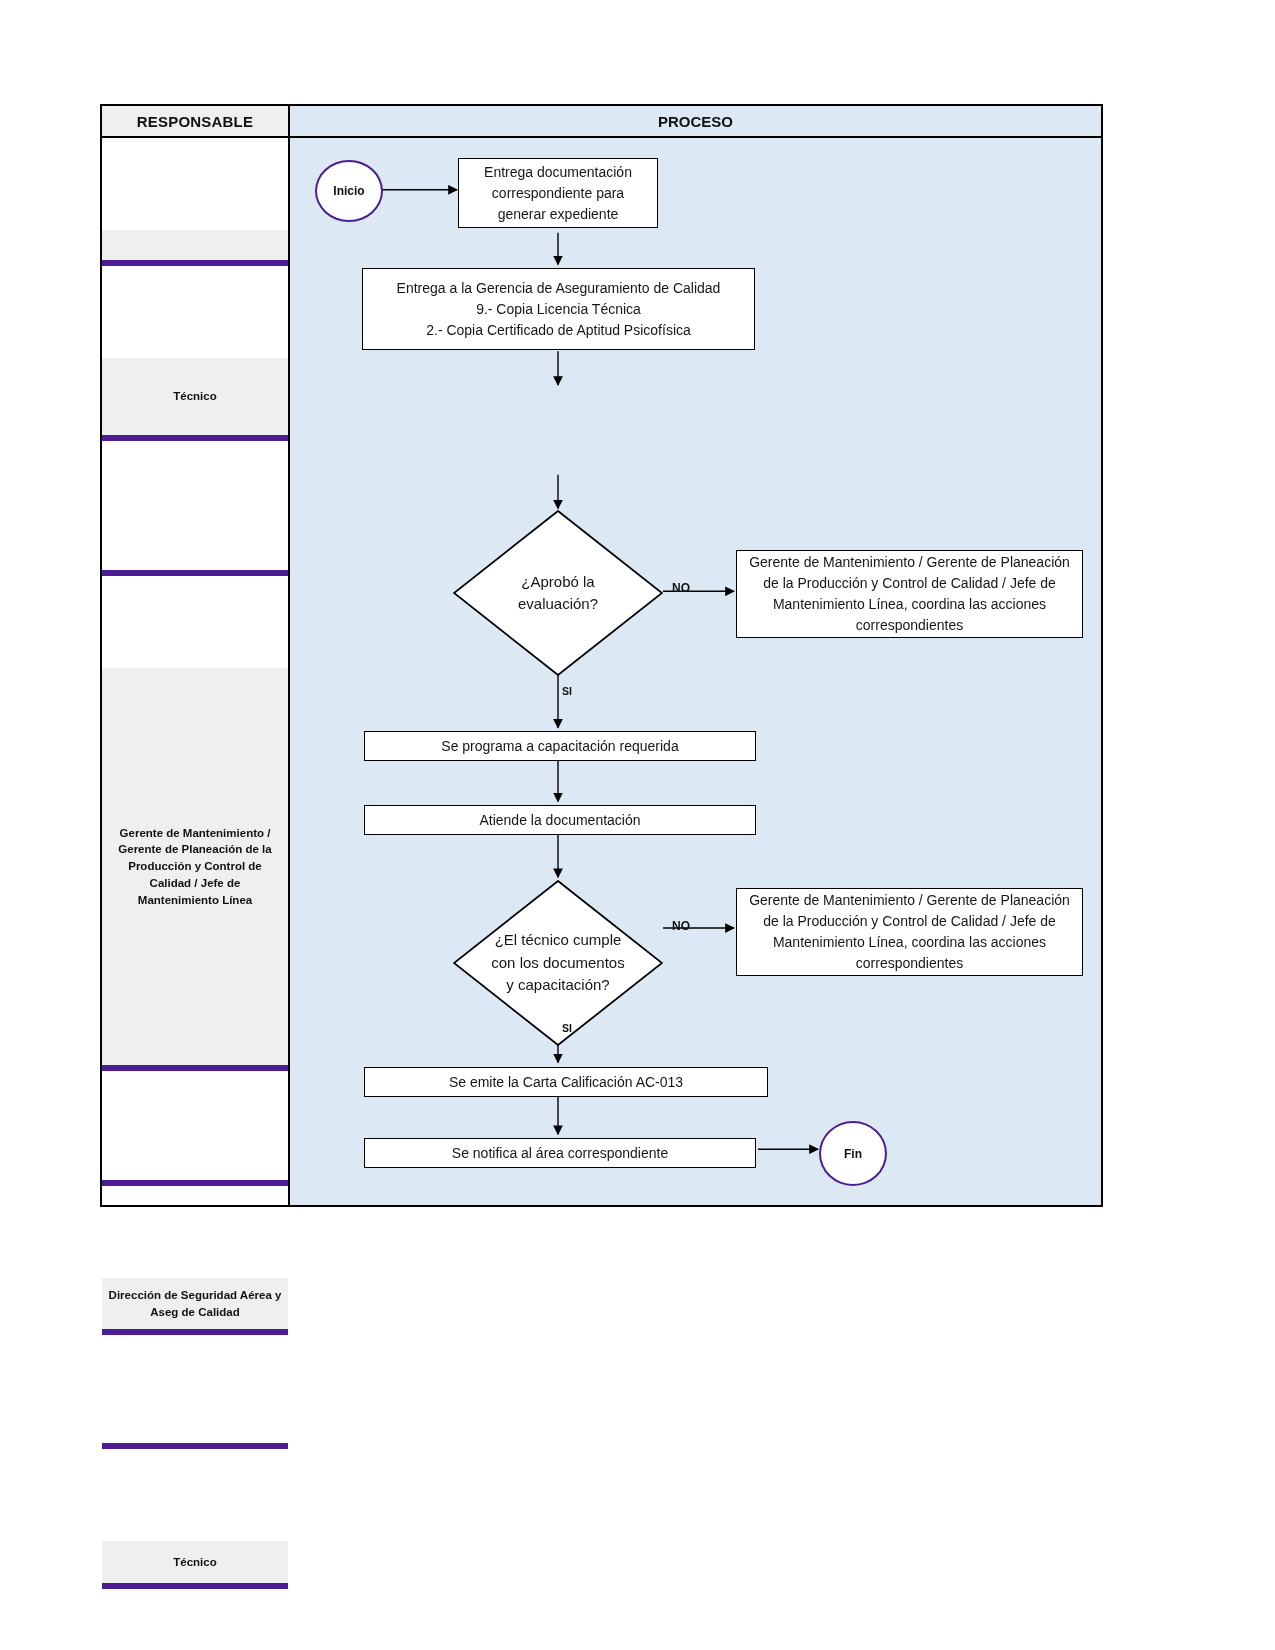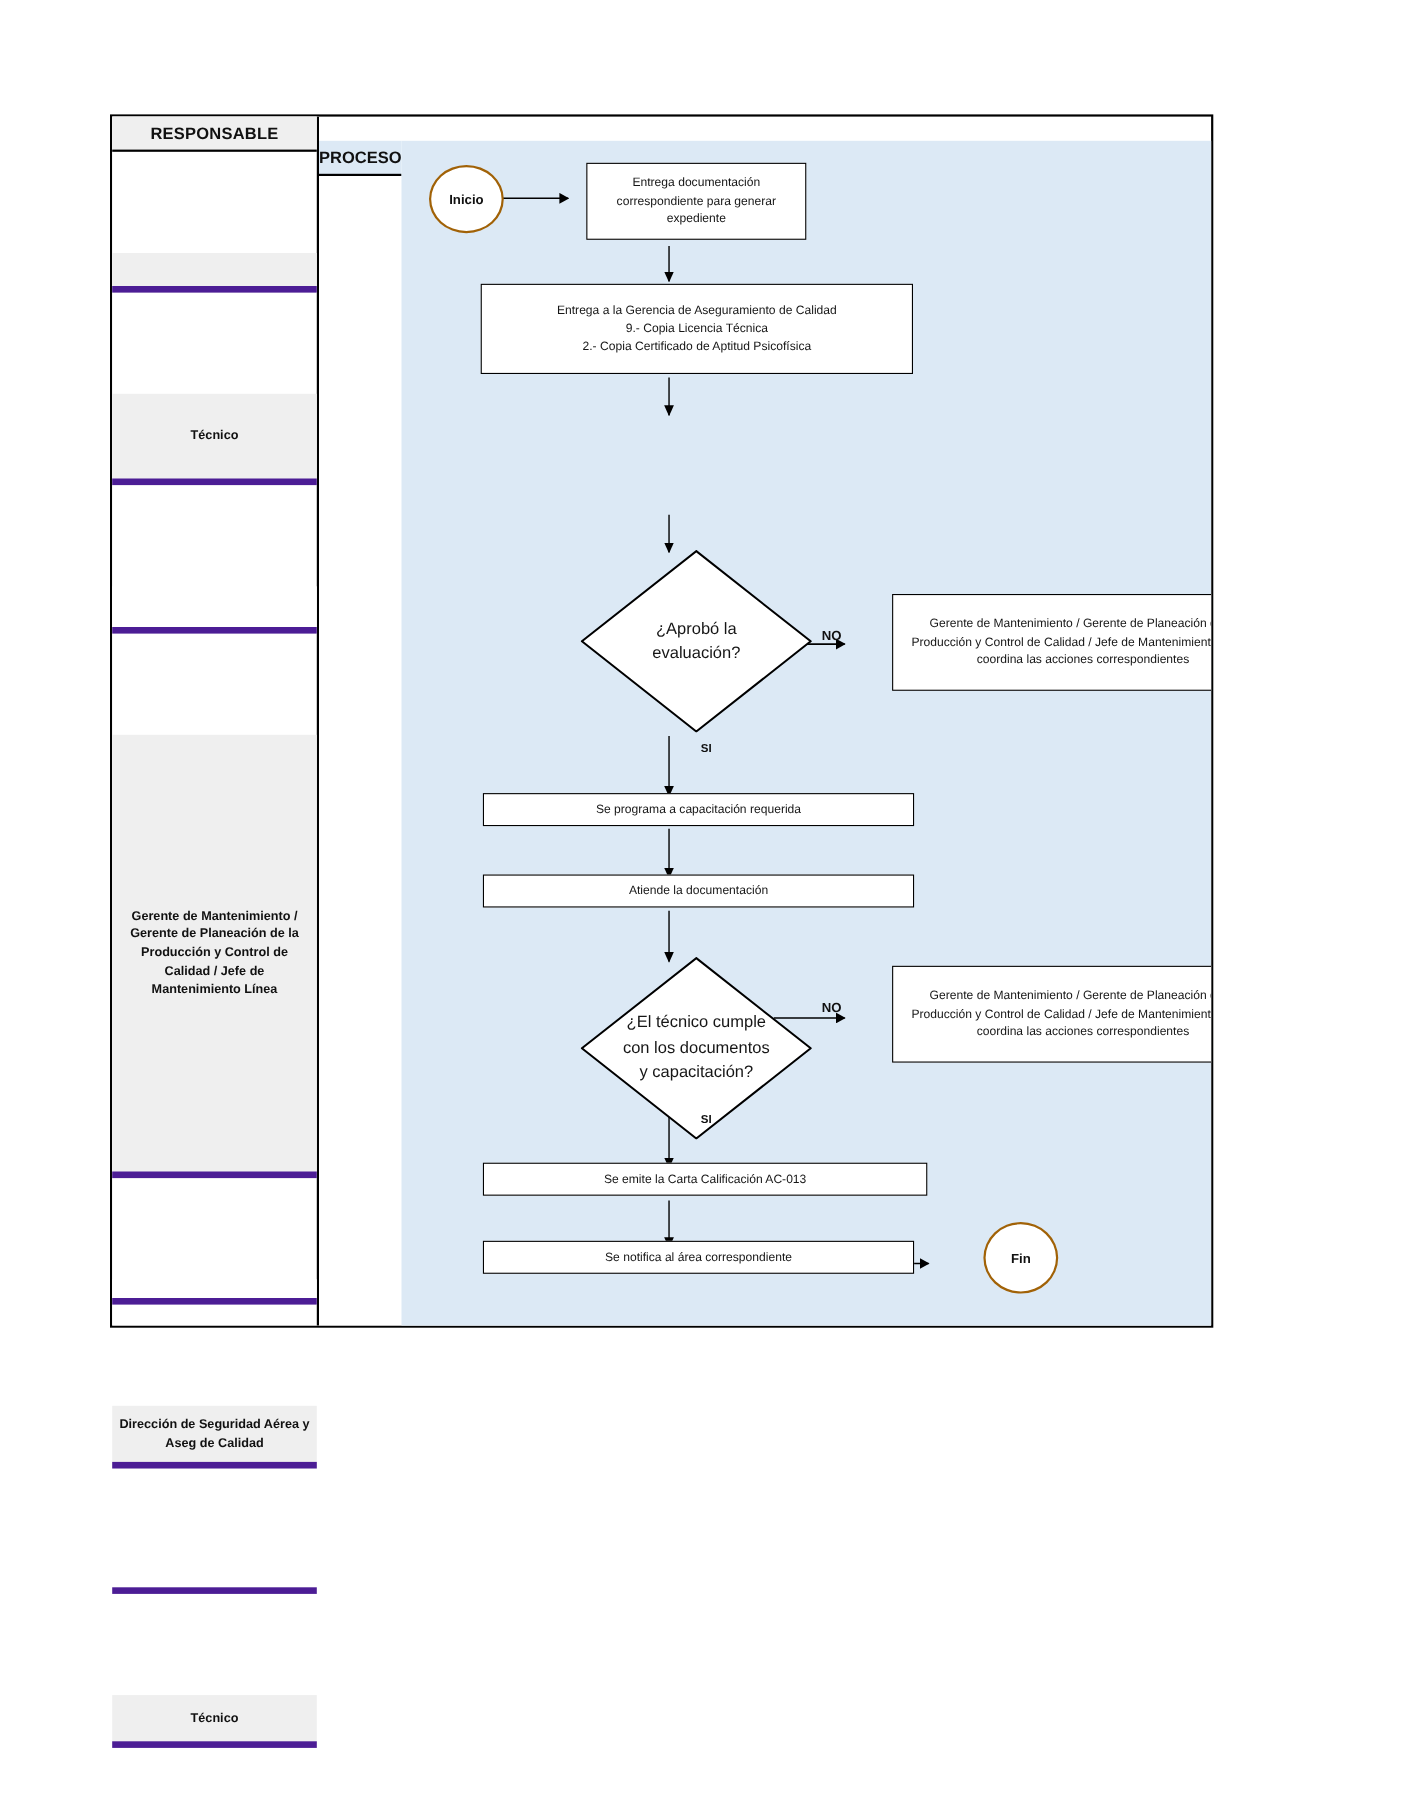--- a/index.html
+++ b/index.html
@@ -67,22 +67,21 @@
   .resp-cell.filled { background: #efefef; }
   .resp-cell.empty  { background: #ffffff; }
   .resp-cell.bb { border-bottom: 6px solid #4c1d95; margin-top: 44px; }
 
   
   #process-col {
     flex: 1 1 auto;
     position: relative;
     background: #ffffff;
     display: flex;
-    flex-direction: row;
-    margin-top: 22px;
+    flex-direction: column;
   }
   .proc-header {
     height: 30px;
     flex: 0 0 30px;
     background: #dce9f5;
     border-bottom: 2px solid #000;
     display: flex;
     align-items: center;
     justify-content: center;
     font-weight: bold;
@@ -99,30 +98,30 @@
   
   .node {
     position: absolute;
     box-sizing: border-box;
     background: #ffffff;
     border: 1.6px solid #000;
     display: flex;
     align-items: center;
     justify-content: center;
     text-align: center;
-    font-size: 11px;
+    font-size: 14px;
     line-height: 1.5;
     color: #161616;
     padding: 4px 8px;
   }
   .terminator {
     position: absolute;
     box-sizing: border-box;
     background: #ffffff;
-    border: 2px solid #a16207;
+    border: 2px solid #4c1d95;
     border-radius: 50%;
     display: flex;
     align-items: center;
     justify-content: center;
     text-align: center;
     font-size: 12px;
     font-weight: bold;
     color: #111;
   }
   .decision {

